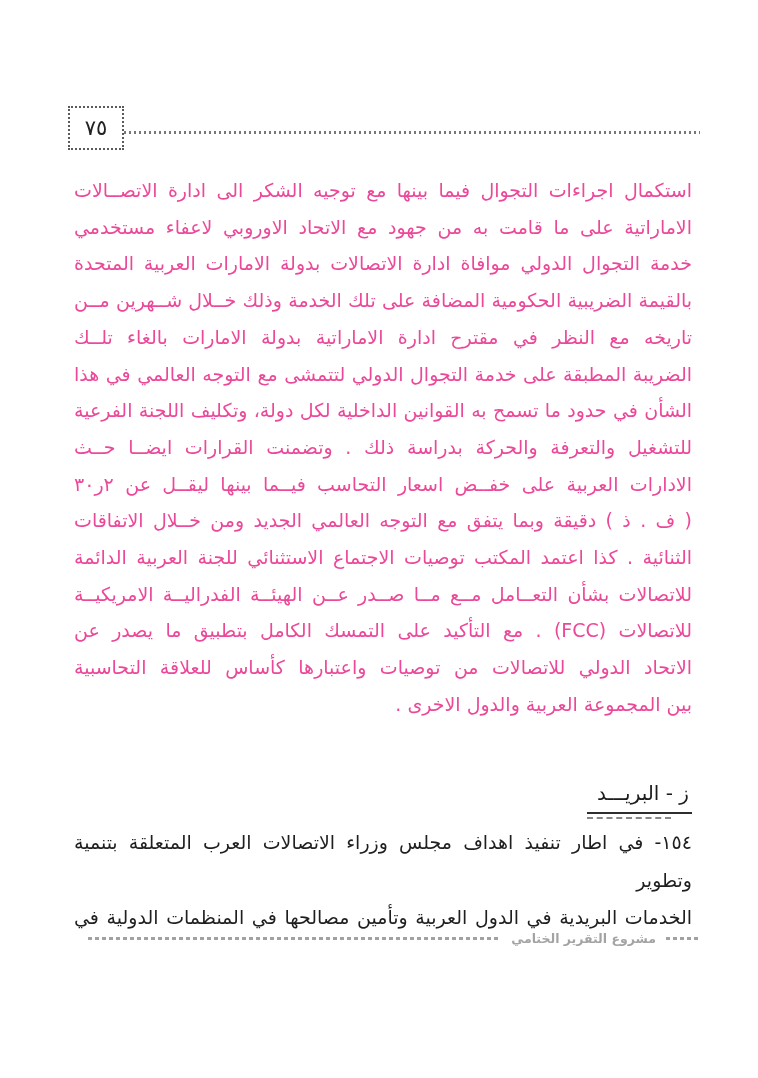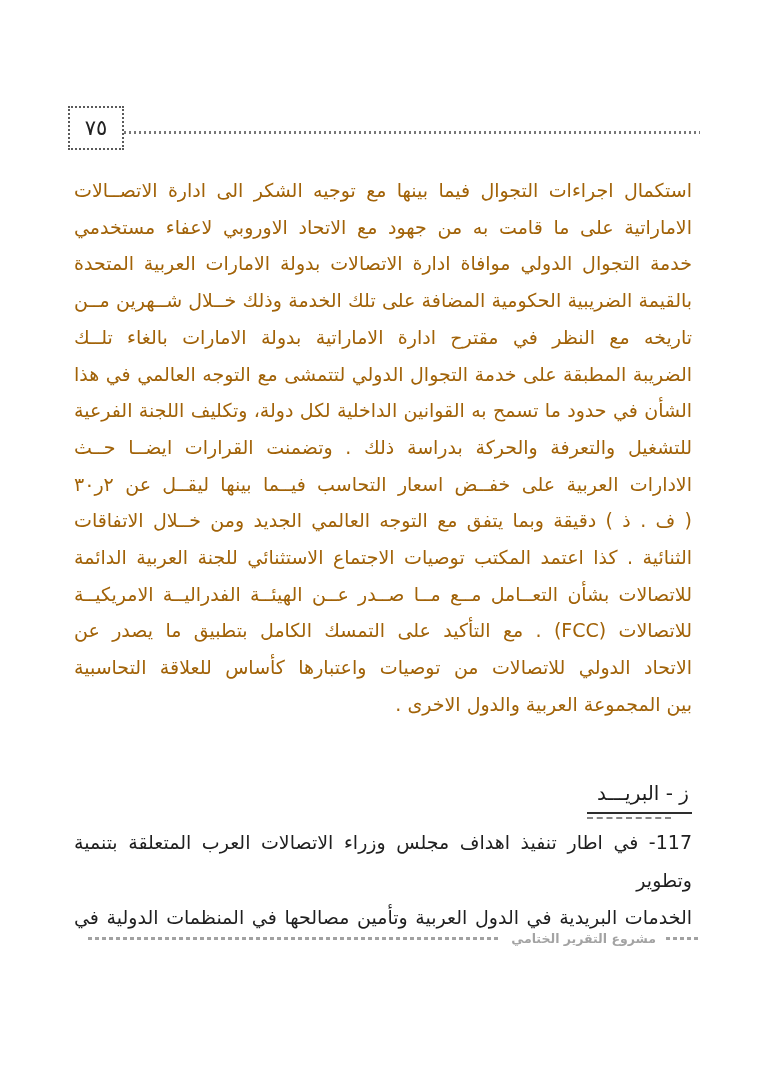--- a/index.html
+++ b/index.html
@@ -27,21 +27,21 @@
   
   .top-rule{
     position:absolute;left:124px;right:58px;top:131px;height:3px;
     background:repeating-linear-gradient(90deg,#5f5f5f 0 2px,transparent 2px 5px);
     opacity:.85;
   }
   
   .body-text{
     position:absolute;top:172px;right:66px;width:618px;
     font-size:19px;line-height:36.7px;
-    color:#a16207;
+    color:#ec4899;
   }
   .para-line{
     text-align:justify;
     text-align-last:justify;
     -moz-text-align-last:justify;
   }
   .para-line:last-child{
     text-align-last:right;
     -moz-text-align-last:right;
   }
@@ -120,21 +120,21 @@
       <div class="para-line">الاتحاد الدولي للاتصالات من توصيات واعتبارها كأساس للعلاقة التحاسبية</div>
       <div class="para-line">بين المجموعة العربية والدول الاخرى .</div>
     </div>
 
   <h2 class="heading">
     <span>ز - البريـــد</span>
   </h2>
 
   <div class="item">
     <div class="item-line first">
-      <span class="item-num">117-</span>
+      <span class="item-num">١٥٤-</span>
       <span>في اطار تنفيذ اهداف مجلس وزراء الاتصالات العرب المتعلقة بتنمية وتطوير</span>
     </div>
     <div class="item-line second">الخدمات البريدية في الدول العربية وتأمين مصالحها في المنظمات الدولية في</div>
   </div>
 
   <div class="footer">
     <div class="dash short"></div>
     <div class="footer-title">مشروع التقرير الختامي</div>
     <div class="dash long"></div>
   </div>

